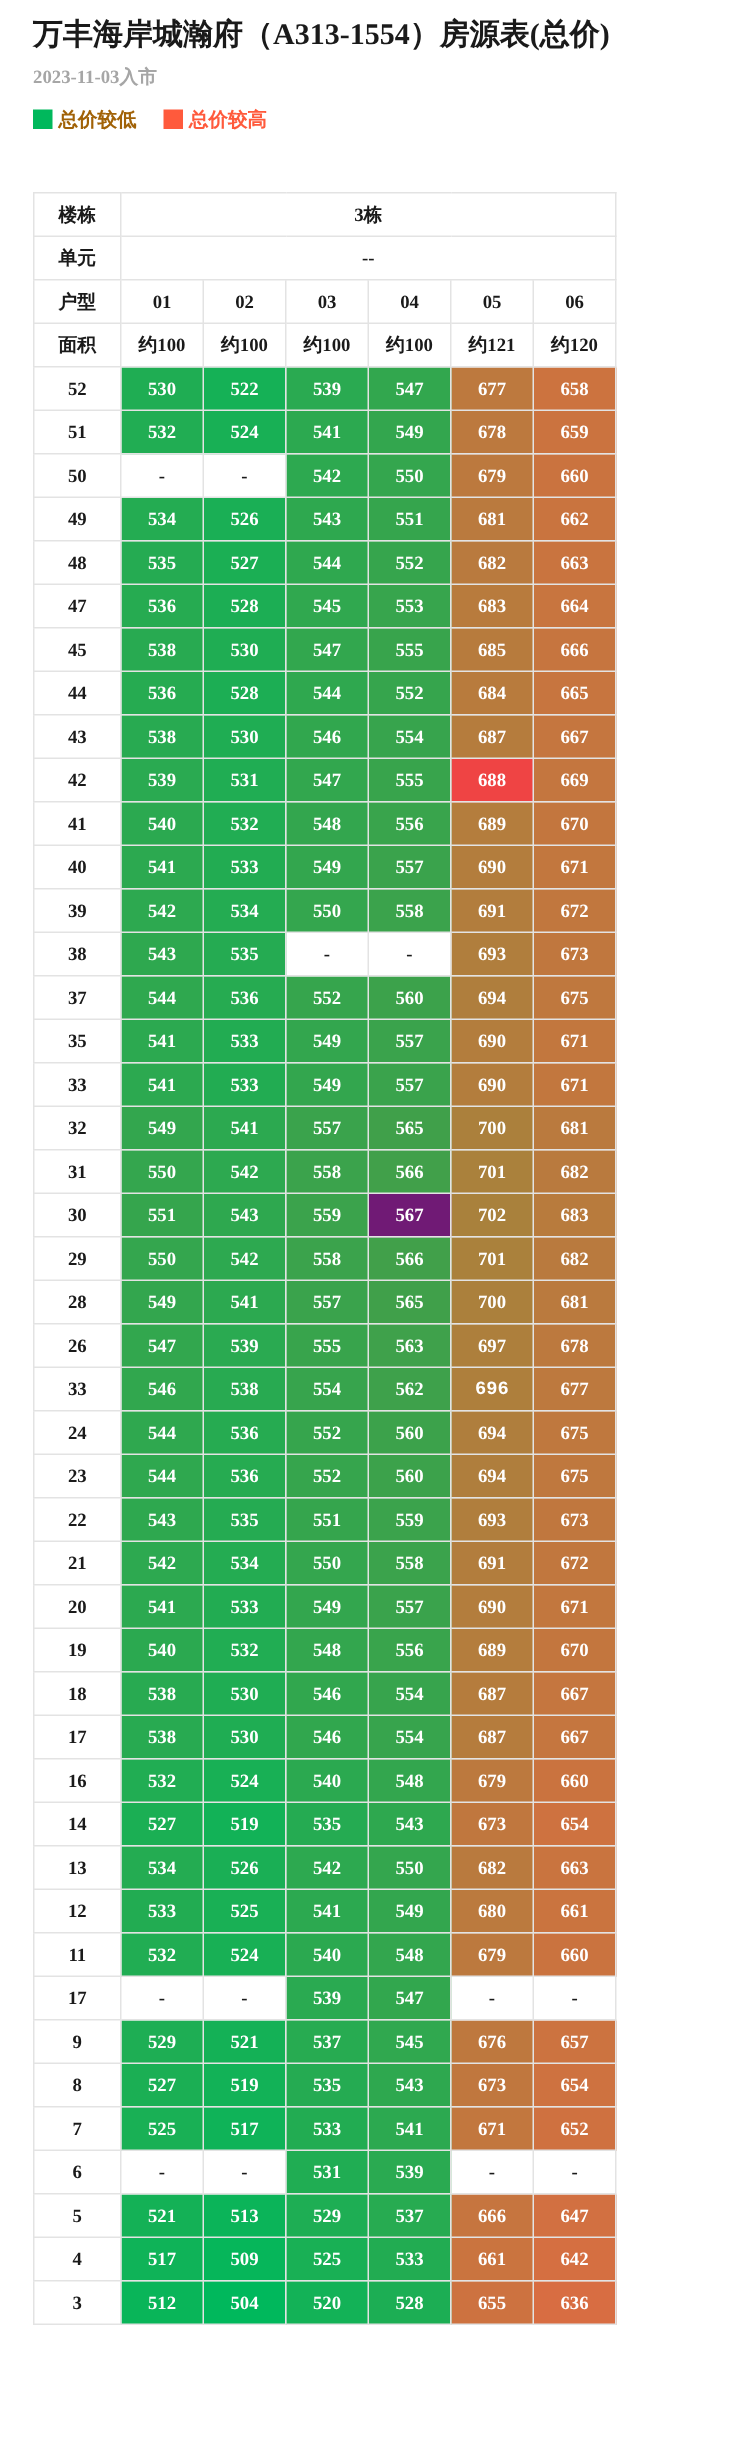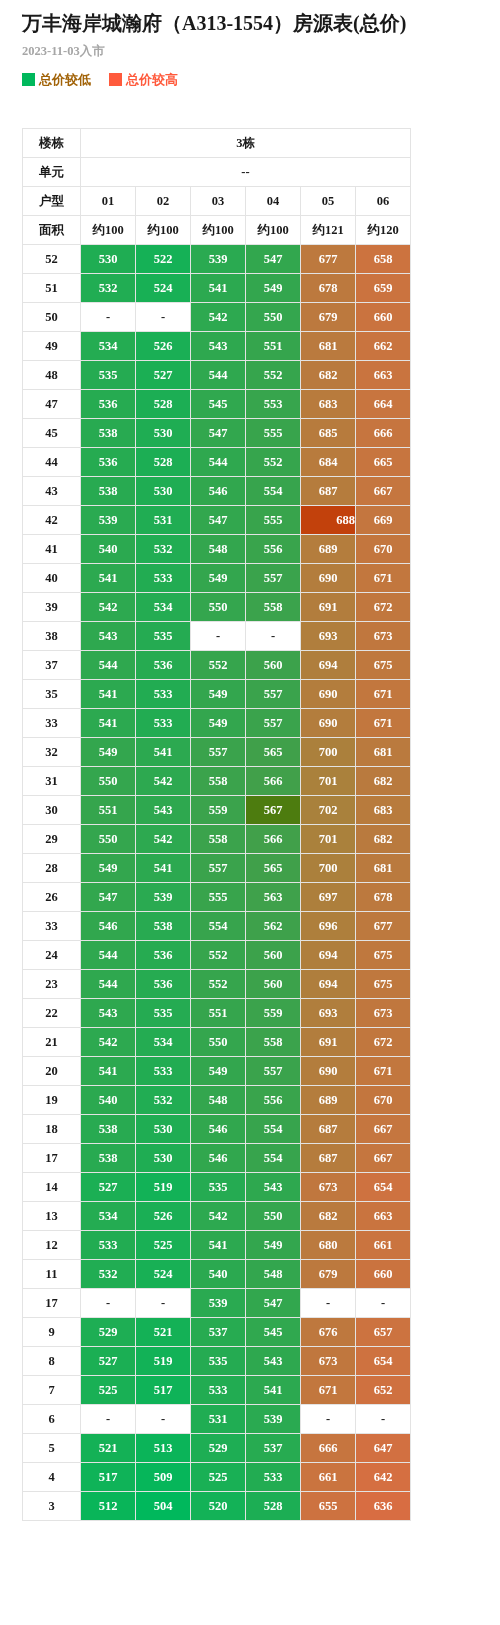--- a/index.html
+++ b/index.html
@@ -254,21 +254,21 @@
             <td class="cell" style="background: rgb(55, 164, 77);">554</td>
             <td class="cell" style="background: rgb(181, 124, 61);">687</td>
             <td class="cell" style="background: rgb(197, 118, 63);">667</td>
           </tr>
           <tr>
             <td class="rowlabel">42</td>
             <td class="cell" style="background: rgb(42, 170, 81);">539</td>
             <td class="cell" style="background: rgb(32, 173, 83);">531</td>
             <td class="cell" style="background: rgb(50, 167, 78);">547</td>
             <td class="cell" style="background: rgb(56, 164, 76);">555</td>
-            <td class="cell" style="background: #c2410c; text-align: right;">688</td>
+            <td class="cell" style="background: #ef4444;">688</td>
             <td class="cell" style="background: rgb(196, 118, 63);">669</td>
           </tr>
           <tr>
             <td class="rowlabel">41</td>
             <td class="cell" style="background: rgb(43, 169, 80);">540</td>
             <td class="cell" style="background: rgb(33, 173, 83);">532</td>
             <td class="cell" style="background: rgb(51, 166, 78);">548</td>
             <td class="cell" style="background: rgb(57, 164, 76);">556</td>
             <td class="cell" style="background: rgb(180, 125, 61);">689</td>
             <td class="cell" style="background: rgb(195, 118, 62);">670</td>
@@ -343,21 +343,21 @@
             <td class="cell" style="background: rgb(59, 163, 76);">558</td>
             <td class="cell" style="background: rgb(65, 160, 74);">566</td>
             <td class="cell" style="background: rgb(170, 129, 60);">701</td>
             <td class="cell" style="background: rgb(185, 122, 62);">682</td>
           </tr>
           <tr>
             <td class="rowlabel">30</td>
             <td class="cell" style="background: rgb(53, 165, 77);">551</td>
             <td class="cell" style="background: rgb(46, 168, 79);">543</td>
             <td class="cell" style="background: rgb(59, 163, 76);">559</td>
-            <td class="cell" style="background: #4d7c0f; text-align: center;">567</td>
+            <td class="cell" style="background: #701a75; text-align: center;">567</td>
             <td class="cell" style="background: rgb(169, 129, 60);">702</td>
             <td class="cell" style="background: rgb(184, 123, 61);">683</td>
           </tr>
           <tr>
             <td class="rowlabel">29</td>
             <td class="cell" style="background: rgb(52, 166, 78);">550</td>
             <td class="cell" style="background: rgb(45, 169, 80);">542</td>
             <td class="cell" style="background: rgb(59, 163, 76);">558</td>
             <td class="cell" style="background: rgb(65, 160, 74);">566</td>
             <td class="cell" style="background: rgb(170, 129, 60);">701</td>
@@ -380,21 +380,21 @@
             <td class="cell" style="background: rgb(63, 161, 75);">563</td>
             <td class="cell" style="background: rgb(173, 127, 60);">697</td>
             <td class="cell" style="background: rgb(188, 121, 62);">678</td>
           </tr>
           <tr>
             <td class="rowlabel">33</td>
             <td class="cell" style="background: rgb(49, 167, 78);">546</td>
             <td class="cell" style="background: rgb(40, 170, 81);">538</td>
             <td class="cell" style="background: rgb(55, 164, 77);">554</td>
             <td class="cell" style="background: rgb(62, 161, 75);">562</td>
-            <td class="cell" style="background: rgb(174, 127, 60);">696</td>
+            <td class="cell" style="background: rgb(174, 127, 60); font-family: Liberation Mono, monospace;">696</td>
             <td class="cell" style="background: rgb(189, 121, 62);">677</td>
           </tr>
           <tr>
             <td class="rowlabel">24</td>
             <td class="cell" style="background: rgb(47, 168, 79);">544</td>
             <td class="cell" style="background: rgb(38, 171, 81);">536</td>
             <td class="cell" style="background: rgb(54, 165, 77);">552</td>
             <td class="cell" style="background: rgb(60, 162, 75);">560</td>
             <td class="cell" style="background: rgb(175, 126, 61);">694</td>
             <td class="cell" style="background: rgb(191, 120, 62);">675</td>
@@ -456,20 +456,29 @@
           <tr>
             <td class="rowlabel">17</td>
             <td class="cell" style="background: rgb(40, 170, 81);">538</td>
             <td class="cell" style="background: rgb(31, 173, 83);">530</td>
             <td class="cell" style="background: rgb(49, 167, 78);">546</td>
             <td class="cell" style="background: rgb(55, 164, 77);">554</td>
             <td class="cell" style="background: rgb(181, 124, 61);">687</td>
             <td class="cell" style="background: rgb(197, 118, 63);">667</td>
           </tr>
           <tr>
+            <td class="rowlabel">16</td>
+            <td class="cell" style="background: rgb(33, 173, 83);">532</td>
+            <td class="cell" style="background: rgb(24, 176, 85);">524</td>
+            <td class="cell" style="background: rgb(43, 169, 80);">540</td>
+            <td class="cell" style="background: rgb(51, 166, 78);">548</td>
+            <td class="cell" style="background: rgb(188, 121, 62);">679</td>
+            <td class="cell" style="background: rgb(202, 115, 63);">660</td>
+          </tr>
+          <tr>
             <td class="rowlabel">14</td>
             <td class="cell" style="background: rgb(27, 175, 84);">527</td>
             <td class="cell" style="background: rgb(18, 178, 87);">519</td>
             <td class="cell" style="background: rgb(37, 171, 82);">535</td>
             <td class="cell" style="background: rgb(46, 168, 79);">543</td>
             <td class="cell" style="background: rgb(192, 119, 62);">673</td>
             <td class="cell" style="background: rgb(206, 114, 64);">654</td>
           </tr>
           <tr>
             <td class="rowlabel">13</td>

